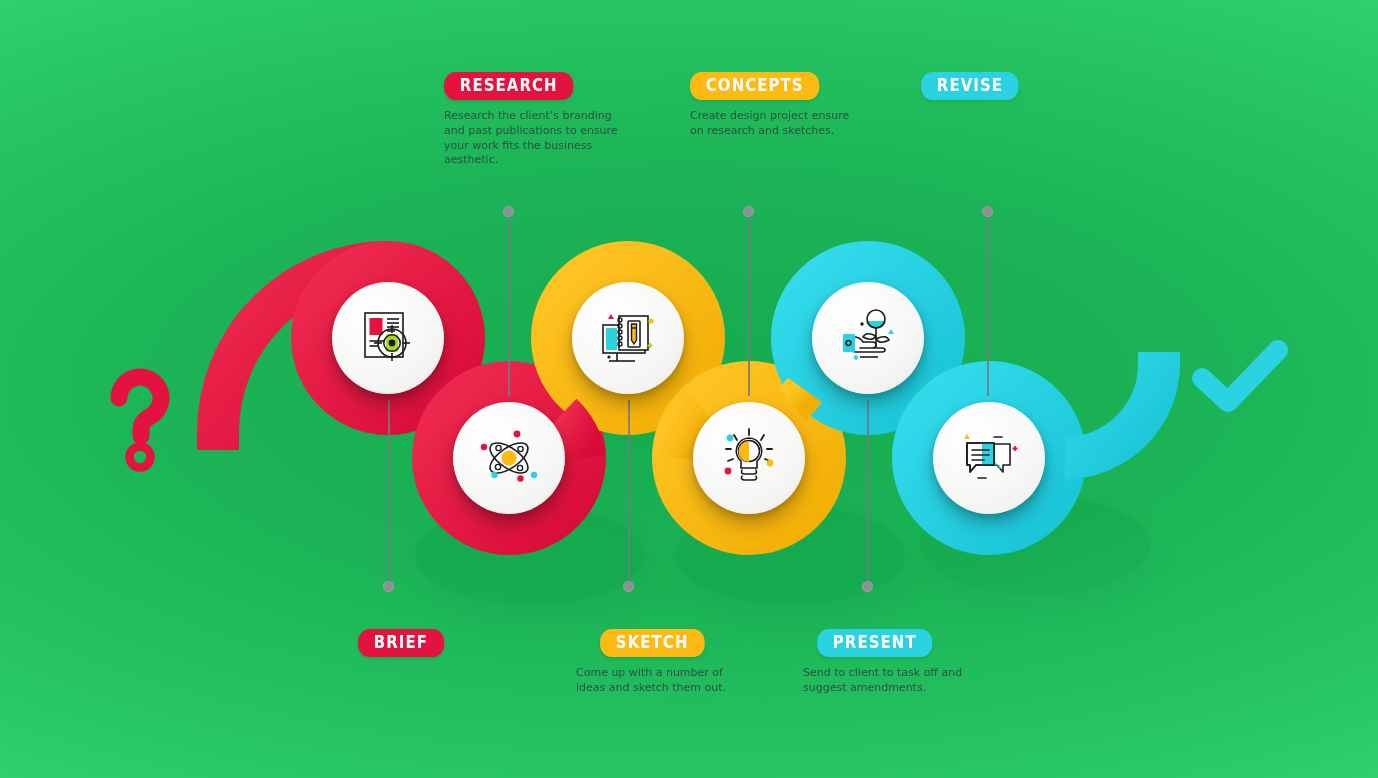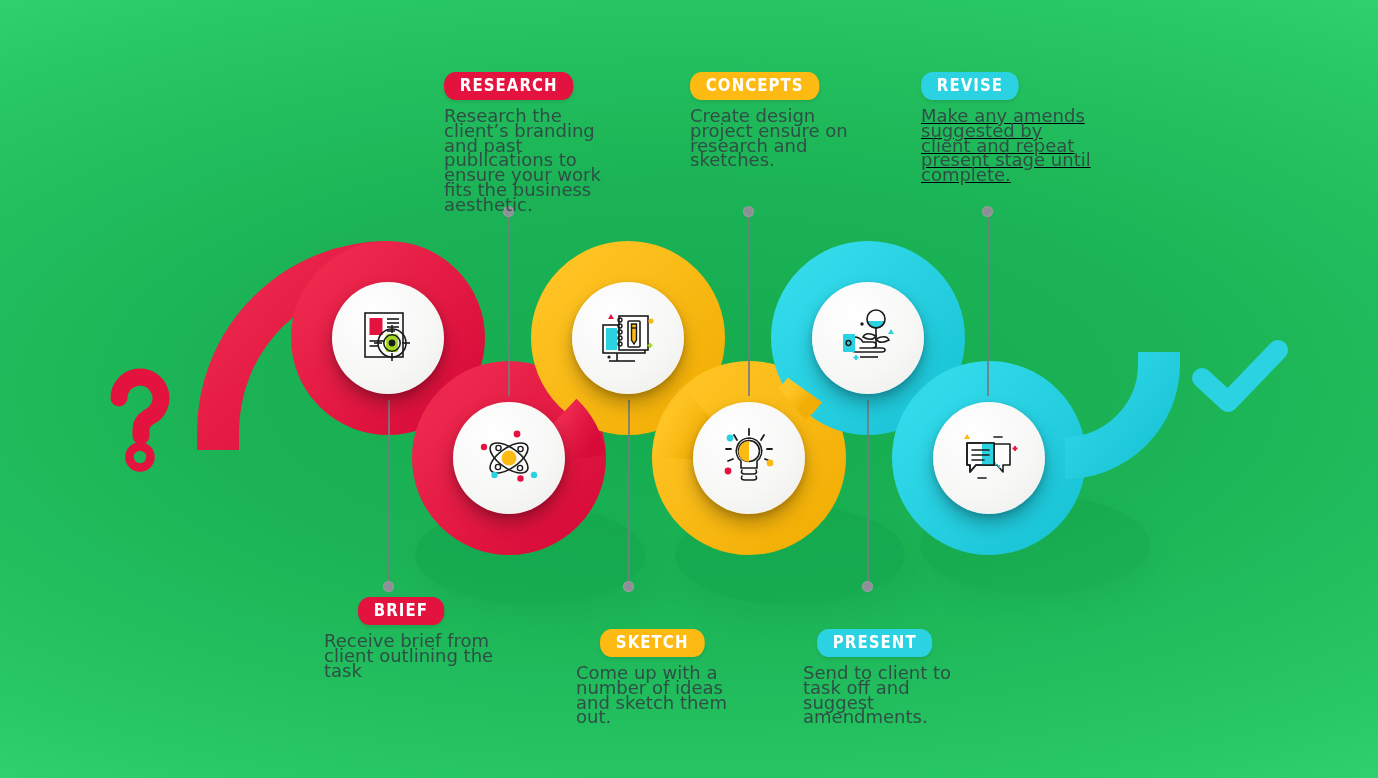--- a/index.html
+++ b/index.html
@@ -69,21 +69,21 @@
     box-shadow: 0 2px 4px rgba(0,0,0,0.10);
     white-space: nowrap;
   }
   .pill.red   { background: #e4123f; }
   .pill.amber { background: #fcba12; }
   .pill.cyan  { background: #2ad2e2; }
 
   .desc {
     margin-top: 9px;
     color: #2f4f45;
-    font-size: 18px;
+    font-size: 11px;
     line-height: 14.8px;
     font-family: "DejaVu Sans", "Liberation Sans", sans-serif;
   }
 
   
   .node {
     position: absolute;
     width: 112px;
     height: 112px;
     border-radius: 50%;
@@ -338,26 +338,24 @@
     <div class="desc">Research the client’s branding and past publications to ensure your work fits the business aesthetic.</div>
   </div>
 
   <div class="label-block" style="left:682px; top:72px;margin-left:8px;">
     <div class="pill amber">CONCEPTS</div>
     <div class="desc">Create design project ensure on research and sketches.</div>
   </div>
 
   <div class="label-block" style="left:921px; top:72px;text-decoration:underline;">
     <div class="pill cyan">REVISE</div>
-    <div class="desc">Make any amends suggested by client and repeat present stage until complete.</div>
-  </div>
-
-  <div class="label-block" style="left:324px; top:597px;">
+  </div>
+
+  <div class="label-block" style="left:324px; top:629px;">
     <div class="pill red" style="margin-left:34px;">BRIEF</div>
-    <div class="desc">Receive brief from client outlining the task</div>
   </div>
 
   <div class="label-block" style="left:576px; top:629px;">
     <div class="pill amber" style="margin-left:24px;">SKETCH</div>
     <div class="desc">Come up with a number of ideas and sketch them out.</div>
   </div>
 
   <div class="label-block" style="left:803px; top:629px;">
     <div class="pill cyan" style="margin-left:14px;">PRESENT</div>
     <div class="desc">Send to client to task off and suggest amendments.</div>

